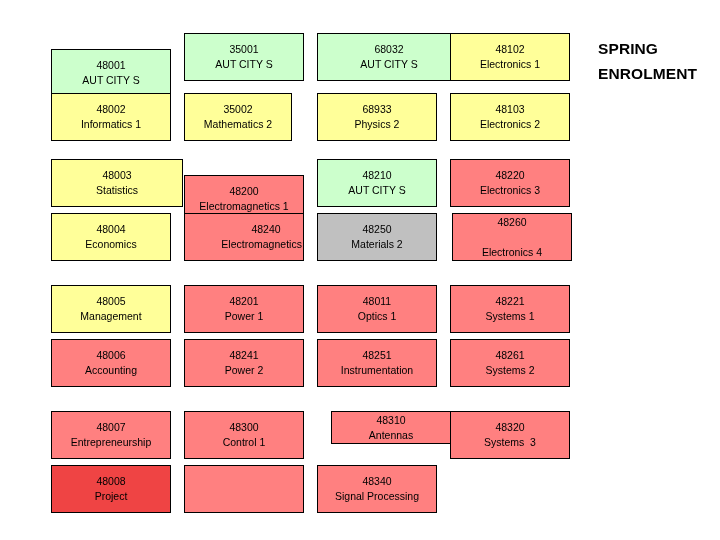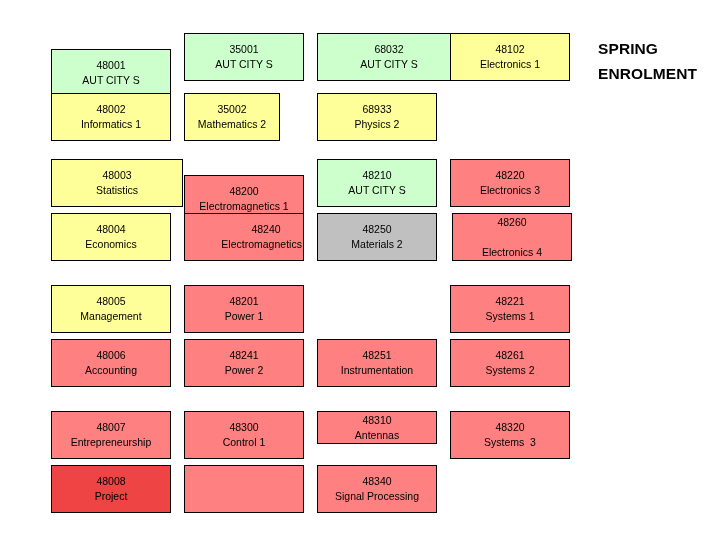--- a/index.html
+++ b/index.html
@@ -77,27 +77,31 @@
       <div class="name">AUT CITY S</div>
     </div>
     <div class="course-box" style="left: 450px; top: 33px; width: 120px; height: 48px; background: rgb(255, 255, 153);">
       <div class="code">48102</div>
       <div class="name">Electronics 1</div>
     </div>
     <div class="course-box" style="left: 51px; top: 93px; width: 120px; height: 48px; background: rgb(255, 255, 153);">
       <div class="code">48002</div>
       <div class="name">Informatics 1</div>
     </div>
-    <div class="course-box" style="left: 184px; top: 93px; width: 96px; height: 48px; background: rgb(255, 255, 153);">
+    <div class="course-box" style="left: 184px; top: 93px; width: 108px; height: 48px; background: rgb(255, 255, 153);">
       <div class="code">35002</div>
       <div class="name">Mathematics 2</div>
     </div>
     <div class="course-box" style="left: 317px; top: 93px; width: 120px; height: 48px; background: rgb(255, 255, 153);">
       <div class="code">68933</div>
       <div class="name">Physics 2</div>
+    </div>
+    <div class="course-box" style="left: 450px; top: 93px; width: 120px; height: 48px; background: rgb(255, 255, 153);">
+      <div class="code">48103</div>
+      <div class="name">Electronics 2</div>
     </div>
     <div class="course-box" style="left: 51px; top: 159px; width: 132px; height: 48px; background: rgb(255, 255, 153);">
       <div class="code">48003</div>
       <div class="name">Statistics</div>
     </div>
     <div class="course-box" style="left: 184px; top: 175px; width: 120px; height: 48px; background: rgb(255, 128, 128);">
       <div class="code">48200</div>
       <div class="name">Electromagnetics 1</div>
     </div>
     <div class="course-box" style="left: 317px; top: 159px; width: 120px; height: 48px; background: rgb(204, 255, 204);">
@@ -125,20 +129,24 @@
       <div class="name">Electronics 4</div>
     </div>
     <div class="course-box" style="left: 51px; top: 285px; width: 120px; height: 48px; background: rgb(255, 255, 153);">
       <div class="code">48005</div>
       <div class="name">Management</div>
     </div>
     <div class="course-box" style="left: 184px; top: 285px; width: 120px; height: 48px; background: rgb(255, 128, 128);">
       <div class="code">48201</div>
       <div class="name">Power 1</div>
     </div>
+    <div class="course-box" style="left: 317px; top: 285px; width: 120px; height: 48px; background: rgb(255, 128, 128);">
+      <div class="code">48011</div>
+      <div class="name">Optics 1</div>
+    </div>
     <div class="course-box" style="left: 450px; top: 285px; width: 120px; height: 48px; background: rgb(255, 128, 128);">
       <div class="code">48221</div>
       <div class="name">Systems 1</div>
     </div>
     <div class="course-box" style="left: 51px; top: 339px; width: 120px; height: 48px; background: rgb(255, 128, 128);">
       <div class="code">48006</div>
       <div class="name">Accounting</div>
     </div>
     <div class="course-box" style="left: 184px; top: 339px; width: 120px; height: 48px; background: rgb(255, 128, 128);">
       <div class="code">48241</div>
@@ -153,21 +161,21 @@
       <div class="name">Systems 2</div>
     </div>
     <div class="course-box" style="left: 51px; top: 411px; width: 120px; height: 48px; background: rgb(255, 128, 128);">
       <div class="code">48007</div>
       <div class="name">Entrepreneurship</div>
     </div>
     <div class="course-box" style="left: 184px; top: 411px; width: 120px; height: 48px; background: rgb(255, 128, 128);">
       <div class="code">48300</div>
       <div class="name">Control 1</div>
     </div>
-    <div class="course-box" style="left: 317px; top: 411px; width: 120px; height: 33px; background: rgb(255, 128, 128);">
+    <div class="course-box" style="left: 331px; top: 411px; width: 120px; height: 33px; background: rgb(255, 128, 128);">
       <div class="code">48310</div>
       <div class="name">Antennas</div>
     </div>
     <div class="course-box" style="left: 450px; top: 411px; width: 120px; height: 48px; background: rgb(255, 128, 128);">
       <div class="code">48320</div>
       <div class="name">Systems  3</div>
     </div>
     <div class="course-box" style="left: 51px; top: 465px; width: 120px; height: 48px; background: #ef4444;">
       <div class="code">48008</div>
       <div class="name">Project</div>

